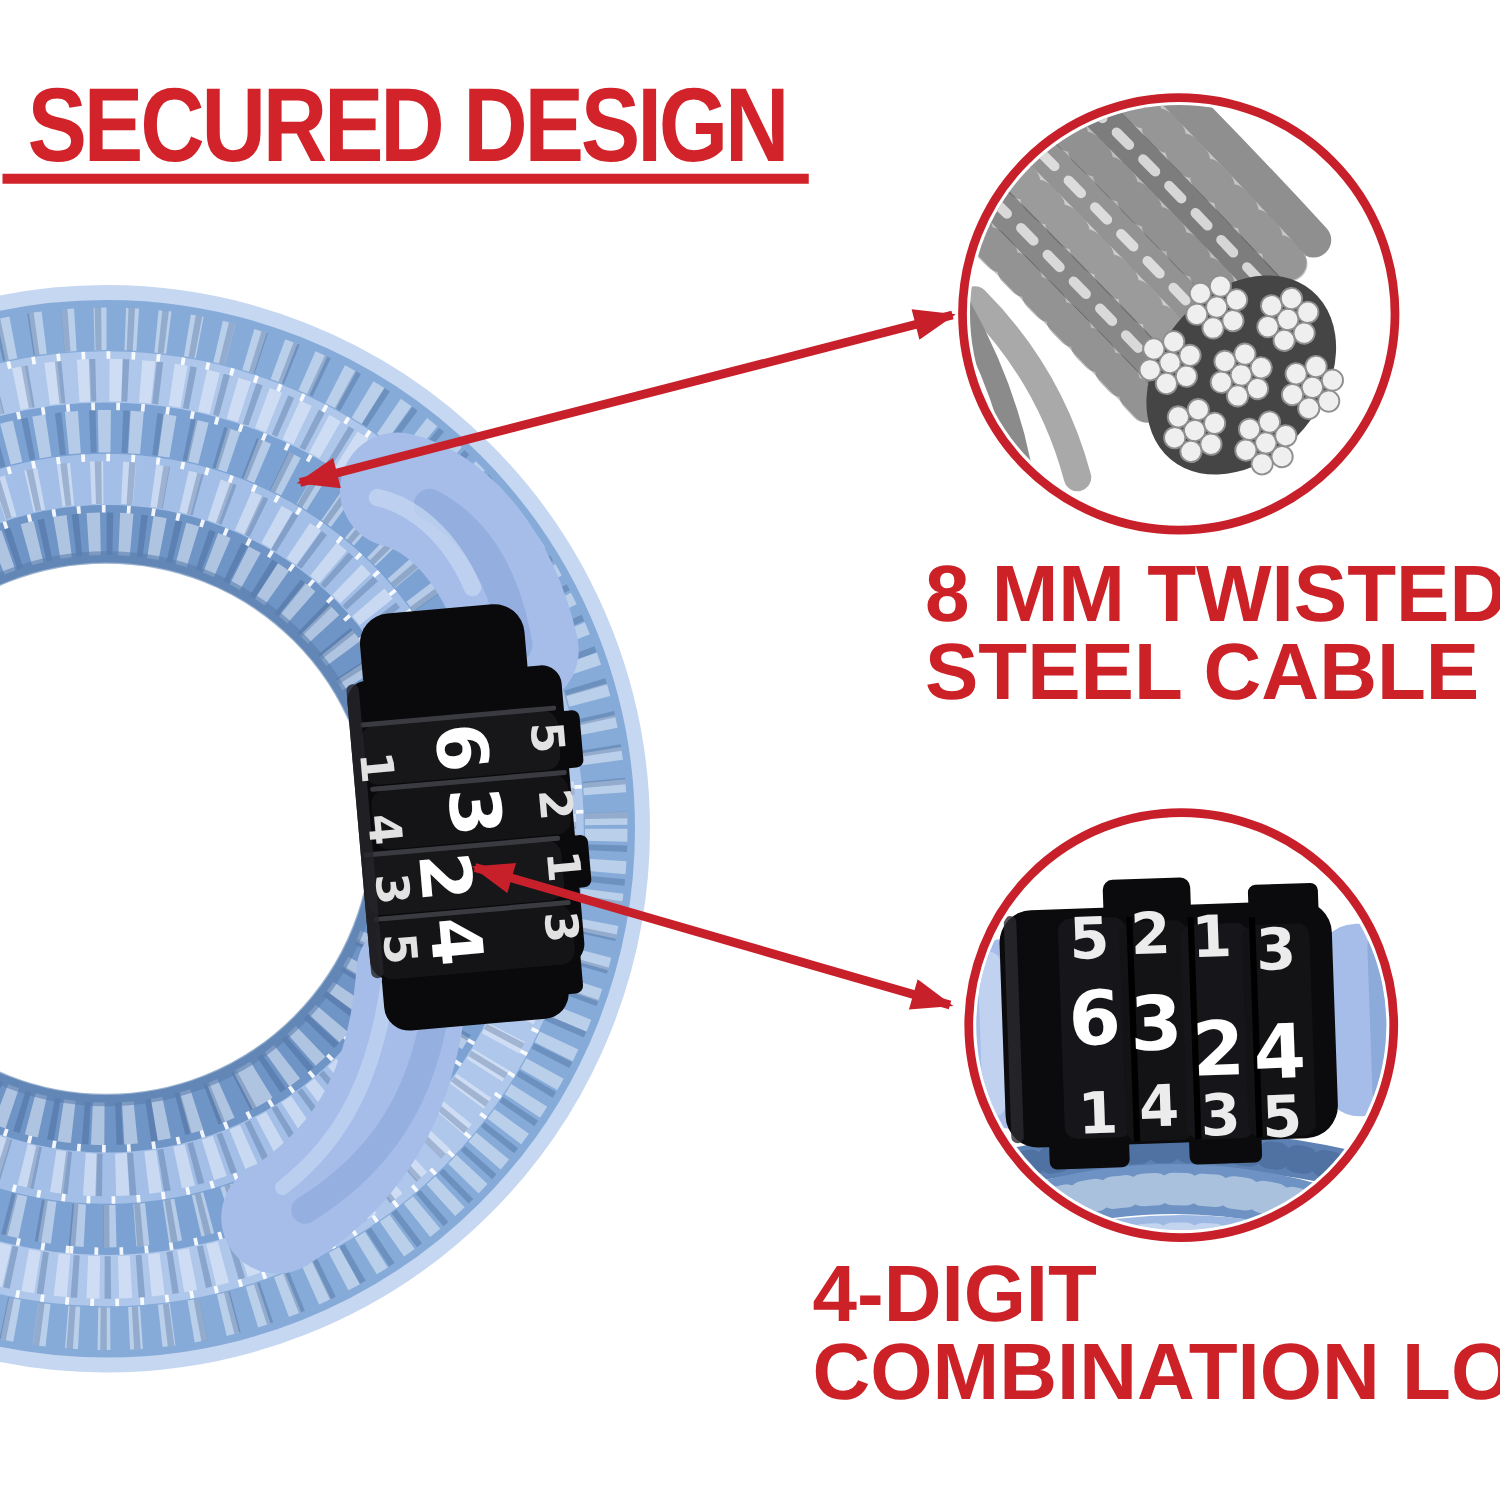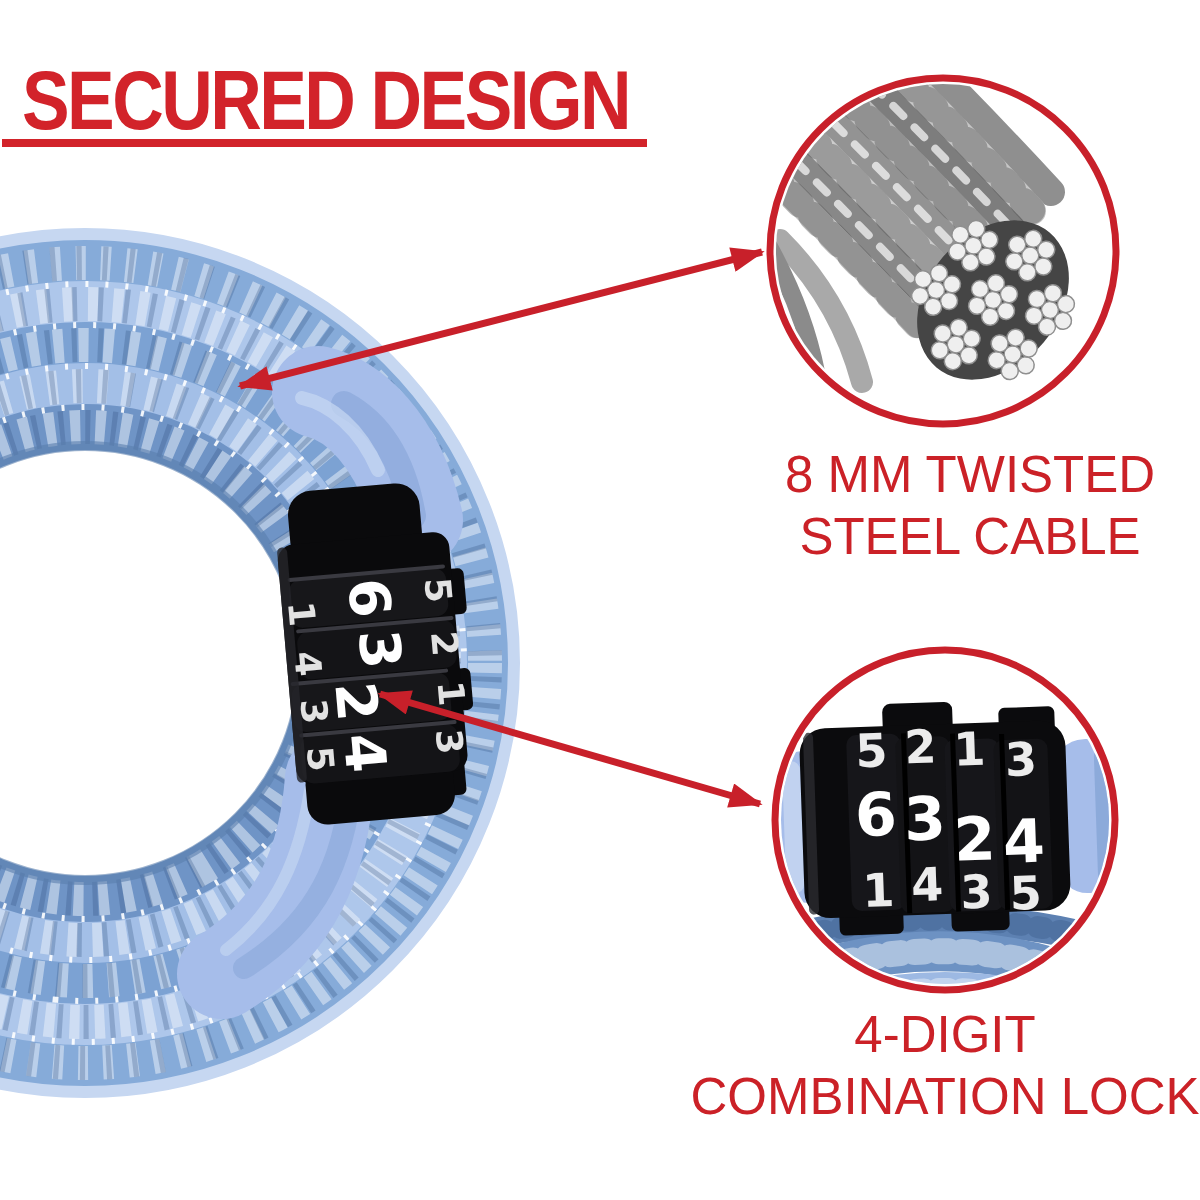--- a/index.html
+++ b/index.html
@@ -10,22 +10,22 @@
   .canvas svg{position:absolute;left:0;top:0;}
   .page-title{
     position:absolute;left:22px;top:58px;
     font-size:84px;font-weight:700;letter-spacing:-3px;color:#d2232a;
     transform:scaleX(.85);transform-origin:0 0;white-space:nowrap;line-height:1.0;
   }
   .title-underline{
     position:absolute;left:2px;top:139px;width:645px;height:8px;background:#d2232a;
   }
   .caption{
-    position:absolute;text-align:center;color:#cb2127;
-    font-size:51px;font-weight:400;line-height:62px;white-space:nowrap;
+    position:absolute;color:#cb2127;
+    font-size:64px;font-weight:700;line-height:62px;white-space:nowrap;
   }
   .caption-cable{left:740px;top:444px;width:460px;}
   .caption-lock{left:650px;top:1004px;width:590px;}
   text{font-family:"DejaVu Sans","Liberation Sans",sans-serif;}
 </style>
 </head>
 <body>
 
 <div class="canvas">
 

